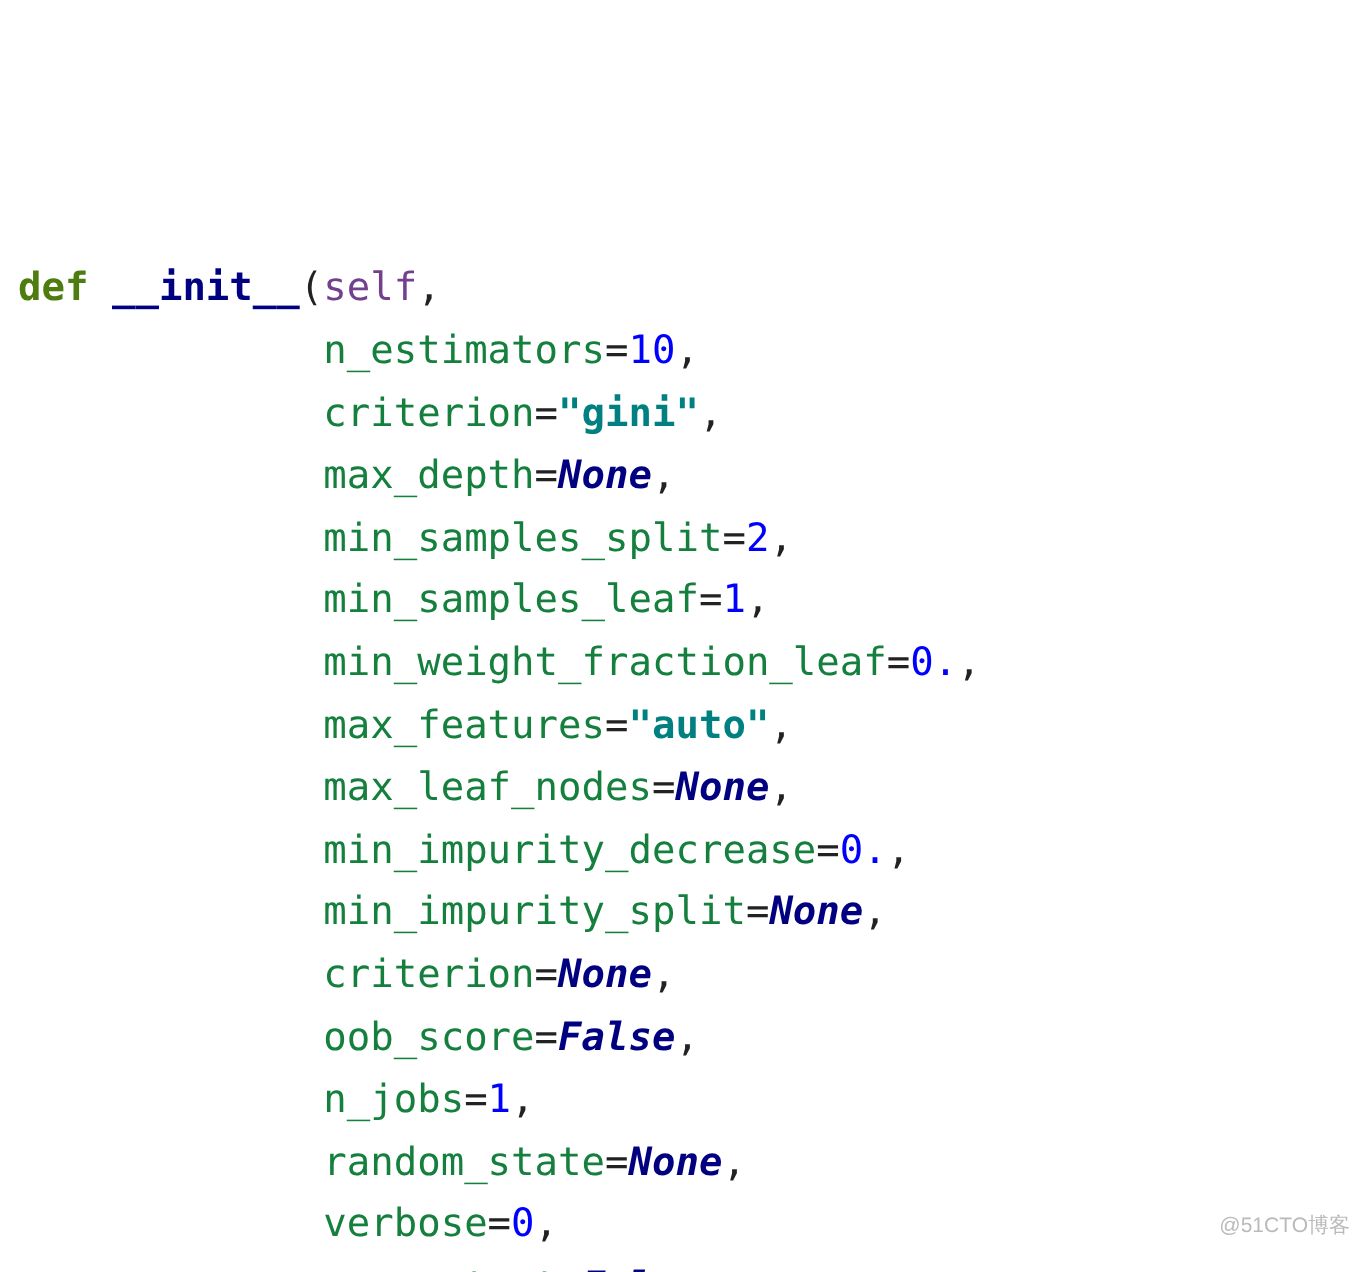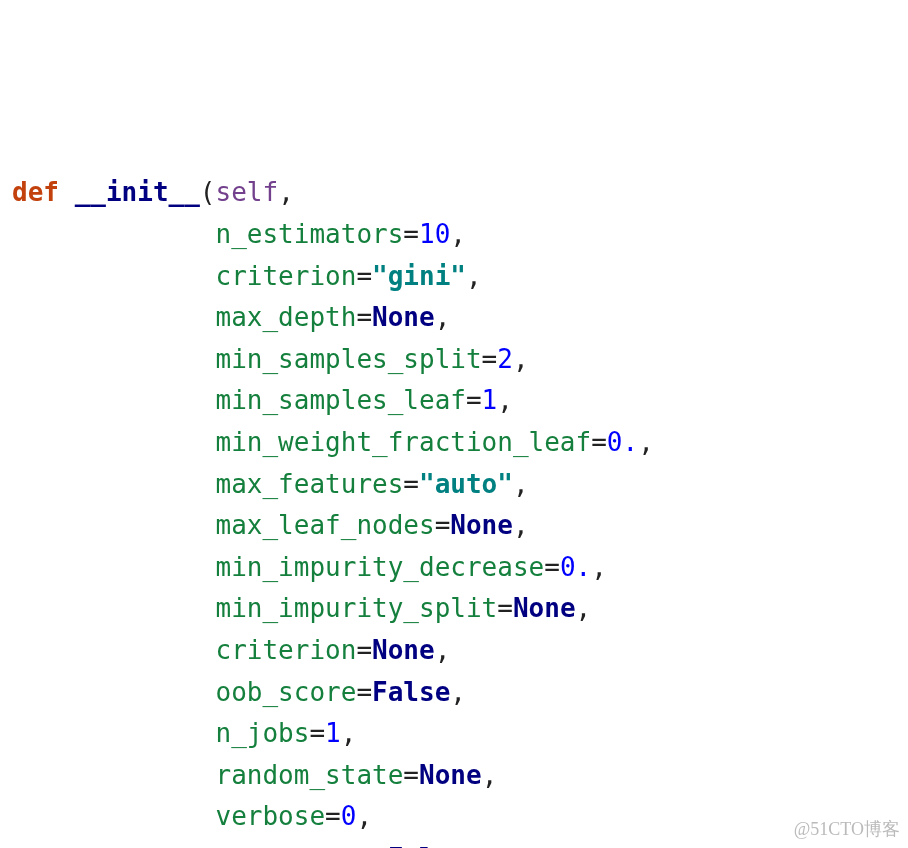--- a/index.html
+++ b/index.html
@@ -6,35 +6,35 @@
     margin: 0;
     padding: 6px 0 6px 12px;
     background: #ffffff;
     font-family: "DejaVu Sans Mono", "Menlo", "Consolas", monospace;
     font-size: 26px;
     line-height: 1.6;
     white-space: pre;
     color: #222222;
     font-weight: 500;
   }
-  .kw   { color: #c2410c; font-weight: 700; text-align: center; }   
+  .kw   { color: #4d7c0f; font-weight: 700; text-align: center; }   
   .dund { color: #000080; font-weight: 700; }   
   .self { color: #72408c; }                      
   .nm   { color: #15803d; }                      
   .num  { color: #0000ff; }                      
   .str  { color: #008080; font-weight: 700; }   
-  .cnst { color: #000080; font-weight: 700; }   
+  .cnst { color: #000080; font-weight: 700; font-style: italic; }   
   .pn   { color: #222222; }                      
 
   .watermark {
     position: fixed;
     right: 8px;
-    bottom: 4px;
-    font-family: Liberation Serif, serif;
-    font-size: 18px;
+    bottom: 21px;
+    font-family: Liberation Sans, sans-serif;
+    font-size: 14px;
     color: rgba(130,130,130,0.55);
     white-space: nowrap;
     pointer-events: none;
   }
 </style>
 </head>
 <body>
 
 
 

